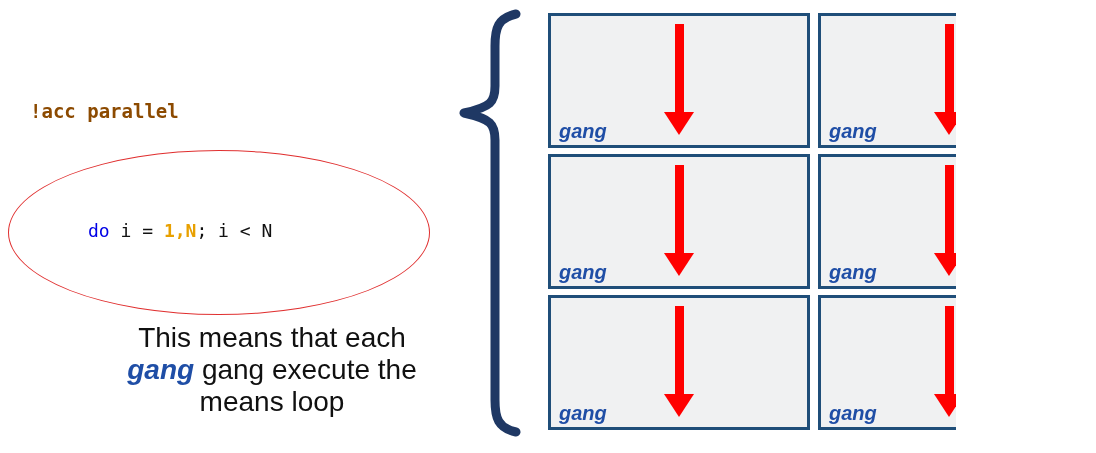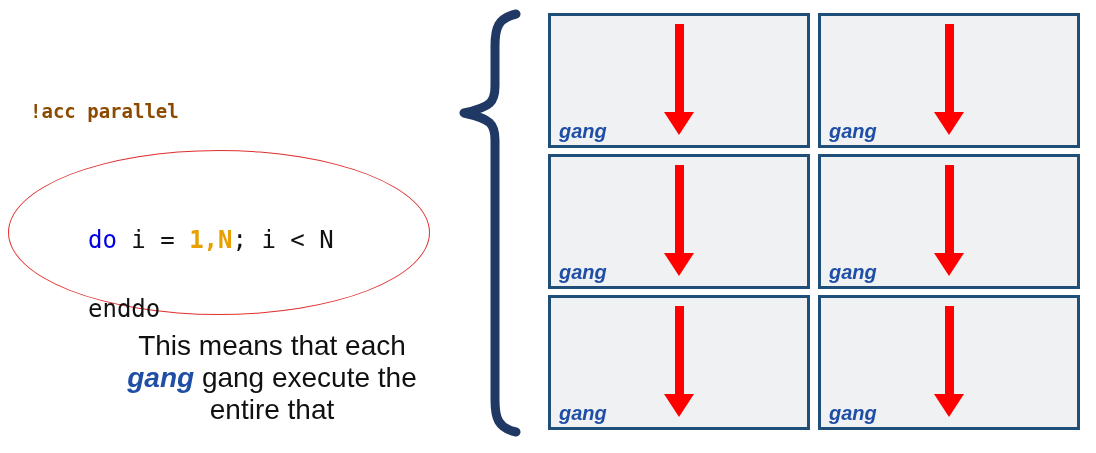--- a/index.html
+++ b/index.html
@@ -1,47 +1,47 @@
 <!DOCTYPE html>
 <html><head>
 <meta charset="utf-8">
 <style>
   html,body{margin:0;padding:0;background:#ffffff;}
   .stage{
     position:relative;
-    width:1096px;height:453px;
+    width:956px;height:453px;
     background:#ffffff;
     font-family:"Liberation Sans", sans-serif;
     overflow:hidden;
   }
 
   
   .directive{
     position:absolute;left:30px;top:100px;
     font-family:"DejaVu Sans Mono","Liberation Mono",monospace;
     font-size:19px;font-weight:bold;color:#8C4A00;
     white-space:pre;
   }
   .code-ellipse{
     position:absolute;left:8px;top:150px;
     width:420px;height:163px;
     border:1.6px solid #E03030;
     border-radius:50%;
   }
   .code-block{
-    position:absolute;left:88px;top:183px;
+    position:absolute;left:88px;top:173px;
     font-family:"DejaVu Sans Mono","Liberation Mono",monospace;
-    font-size:24px;line-height:23px;color:#111111;
+    font-size:18px;line-height:23px;color:#111111;
     white-space:pre;
   }
   .code-kw{color:#0000E6;}
   .code-num{color:#E8A000;font-weight:bold;}
   .code-comment{color:#4EA72E;padding-left:44px;}
   .caption{
-    position:absolute;left:62px;top:330px;width:420px;
+    position:absolute;left:62px;top:322px;width:420px;
     text-align:center;color:#101010;
     font-size:28px;line-height:32px;
   }
   .caption .gang-word{
     color:#1F4EA6;font-weight:bold;font-style:italic;
   }
 
   
   .brace{
     position:absolute;left:442px;top:6px;
@@ -86,27 +86,26 @@
 <body>
 
 <div class="stage">
 
   <div class="directive">!acc parallel</div>
 
   <div class="code-ellipse"></div>
 
   <div class="code-block">
     <div><span class="code-kw">do</span><span> i = </span><span class="code-num">1,N</span><span>; i &lt; N</span></div>
-    <div>enddo</div>
   </div>
 
   <div class="caption">
     <div>This means that each</div>
     <div><span class="gang-word">gang</span><span> gang execute the</span></div>
-    <div>entire that</div>
+    <div>means loop</div>
   </div>
 
   <svg class="brace" viewBox="0 0 84 436" aria-hidden="true">
     <path d="M74,8 C56,12 53,22 53,40 L53,80 C53,96 49,101 22,107 C49,113 53,118 53,134 L53,394 C53,412 56,422 74,426" fill="none" stroke="#1F3864" stroke-width="9" stroke-linecap="round" stroke-linejoin="round"></path>
   </svg>
 
   <div class="gang-grid">
 
     <div class="gang-box">
       <div class="down-arrow">

